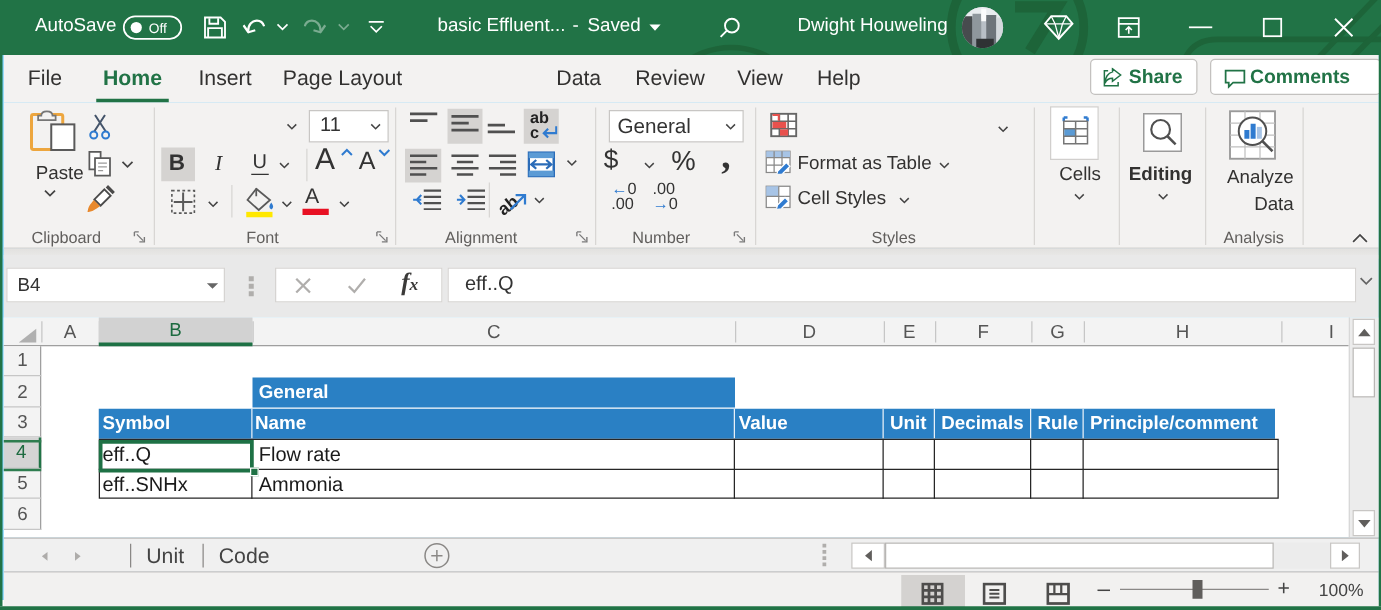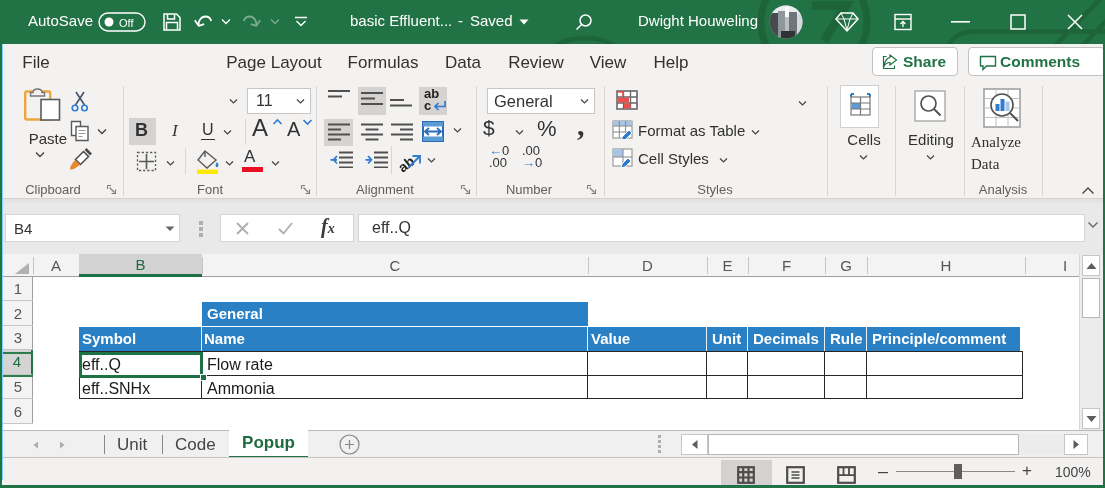--- a/index.html
+++ b/index.html
@@ -125,22 +125,23 @@
       </svg>
     <svg class="abs" style="left:1010px;top:14px" width="16" height="16" viewBox="0 0 16 16">
         <rect x="1" y="1" width="14" height="14" fill="none" stroke="#fff" stroke-width="1.5"></rect>
       </svg>
     <svg class="abs" style="left:1066px;top:13px" width="18" height="18" viewBox="0 0 18 18">
         <path d="M2 2 L16 16 M16 2 L2 16" stroke="#fff" stroke-width="1.5"></path>
       </svg>
   </div>
   <div id="tabrow">
     <div class="rtab" style="left:10px;width:46px;">File</div>
+    <div class="rtab" style="left:71px;width:64px;color:#217346;font-weight:bold;">Home<div style="position:absolute;left:3px;right:3px;bottom:0;height:3px;background:#217346;"></div></div>
+    <div class="rtab" style="left:148px;width:58px;">Insert</div>
     <div class="rtab" style="left:220px;width:102px;">Page Layout</div>
-    <div class="rtab" style="left:340px;width:80px;">Formulas</div>
     <div class="rtab" style="left:432px;width:56px;">Data</div>
     <div class="rtab" style="left:502px;width:62px;">Review</div>
     <div class="rtab" style="left:582px;width:46px;">View</div>
     <div class="rtab" style="left:642px;width:52px;">Help</div>
     <div class="abs" style="left:869px;top:3px;width:86px;height:29px;background:#fff;border:1px solid #c3c1bf;border-radius:4px;">
       <svg class="abs" style="left:9px;top:6px" width="17" height="16" viewBox="0 0 17 16">
         <path d="M8 3.5 L8 1 L14.5 6 L8 11 L8 8.5 C5 8.5 3 10 2 12.5 C2 8 4.5 4.2 8 3.5 Z" fill="none" stroke="#217346" stroke-width="1.2"></path>
         <path d="M4.5 2.5 H1.5 V14.5 H12.5 V11.5" fill="none" stroke="#217346" stroke-width="1.2"></path>
       </svg>
       <div class="abs" style="left:30px;top:5px;font-size:15.5px;color:#217346;font-weight:bold;">Share</div>
@@ -358,36 +359,36 @@
     <svg class="chev" style="left:856px;top:71px" viewBox="0 0 9 9">
         <path d="M1 2.5 l3.5 3.5 l3.5 -3.5" fill="none" stroke="#444" stroke-width="1.2"></path>
       </svg>
     <div class="gsep" style="left:892px;"></div>
 
     <svg class="abs" style="left:911px;top:8px" width="32" height="32" viewBox="0 0 32 32">
       <rect x="1" y="1" width="30" height="30" fill="#fff" stroke="#9a9a9a" stroke-width="1.2"></rect>
       <circle cx="14.5" cy="13.5" r="7.5" fill="none" stroke="#505050" stroke-width="1.7"></circle>
       <path d="M20 19 L26.5 25.5" stroke="#505050" stroke-width="2"></path>
     </svg>
-    <div class="abs" style="left:900px;top:49px;width:56px;text-align:center;font-size:15px;color:#323130;">Editing</div>
+    <div class="abs" style="left:900px;top:49px;width:56px;text-align:left;font-size:15px;color:#323130;font-weight:bold;">Editing</div>
     <svg class="chev" style="left:923px;top:71px" viewBox="0 0 9 9">
         <path d="M1 2.5 l3.5 3.5 l3.5 -3.5" fill="none" stroke="#444" stroke-width="1.2"></path>
       </svg>
     <div class="gsep" style="left:961px;"></div>
 
     <svg class="abs" style="left:979px;top:5px" width="40" height="42" viewBox="0 0 40 42">
       <rect x="2" y="2" width="36" height="38" fill="#fff" stroke="#9a9a9a" stroke-width="1.5"></rect>
       <path d="M2 11.5 H38 M2 21 H38 M2 30.5 H38 M14 2 V40 M26 2 V40" stroke="#c0c0c0" stroke-width="1"></path>
       <circle cx="20" cy="18" r="11" fill="#fff" stroke="#505050" stroke-width="1.6"></circle>
       <rect x="13.5" y="17" width="4" height="7" fill="#2f7bd0"></rect>
       <rect x="18.5" y="12" width="4" height="12" fill="#2f7bd0"></rect>
       <rect x="23.5" y="14.5" width="4" height="9.5" fill="#a7c4e6"></rect>
       <path d="M28 26 L36 34" stroke="#505050" stroke-width="2"></path>
     </svg>
-    <div class="abs" style="left:968px;top:49px;width:64px;text-align:left;font-size:15px;color:#323130;line-height:22px;font-family:Liberation Serif, serif;">Analyze<br>Data</div>
+    <div class="abs" style="left:968px;top:49px;width:64px;text-align:right;font-size:15px;color:#323130;line-height:22px;">Analyze<br>Data</div>
     <div class="glabel" style="left:960px;width:80px;">Analysis</div>
     <div class="gsep" style="left:1039px;"></div>
     <svg class="abs" style="left:1078px;top:104px" width="14" height="9" viewBox="0 0 14 9">
         <path d="M1.5 7.5 L7 2 L12.5 7.5" fill="none" stroke="#444" stroke-width="1.4"></path>
       </svg>
   </div>
   <div id="ribshadow"></div>
   <div id="fbar">
     <div class="abs" style="left:2px;top:10px;width:175px;height:28px;background:#fff;border:1px solid #d6d4d2;"></div>
     <div class="abs" style="left:11px;top:16px;font-size:15px;color:#333;">B4</div>
@@ -491,21 +492,20 @@
     <svg class="abs" style="left:28px;top:9px" width="9" height="10" viewBox="0 0 9 10">
         <path d="M7 1.5 L2.5 5 L7 8.5 Z" fill="#aeacaa"></path>
       </svg>
     <svg class="abs" style="left:55px;top:9px" width="9" height="10" viewBox="0 0 9 10">
         <path d="M2 1.5 L6.5 5 L2 8.5 Z" fill="#aeacaa"></path>
       </svg>
     <div class="abs" style="left:101px;top:4px;width:1px;height:19px;background:#8a8886;"></div>
     <div class="abs" style="left:114px;top:4px;font-size:17px;color:#444;">Unit</div>
     <div class="abs" style="left:159px;top:4px;width:1px;height:19px;background:#8a8886;"></div>
     <div class="abs" style="left:172px;top:4px;font-size:17px;color:#444;">Code</div>
-    <div class="abs" style="left:226px;top:-1px;width:79px;height:28px;background:#fff;border-bottom:2px solid #217346;text-align:center;"><span style="font-size:17px;color:#1d6b40;font-weight:bold;line-height:25px;">Popup</span></div>
     <svg class="abs" style="left:336px;top:3px" width="21" height="21" viewBox="0 0 21 21">
       <circle cx="10.5" cy="10.5" r="9.5" fill="none" stroke="#8a8886" stroke-width="1.2"></circle>
       <path d="M10.5 6 V15 M6 10.5 H15" stroke="#8a8886" stroke-width="1.2"></path>
     </svg>
     <div class="abs" style="left:655px;top:4px;width:3px;height:3px;background:#b0aeac;box-shadow:0 5px 0 #b0aeac,0 10px 0 #b0aeac,0 15px 0 #b0aeac;"></div>
     <div class="abs" style="left:678px;top:3px;width:384px;height:21px;background:#ececec;"></div>
     <div class="abs" style="left:678px;top:3px;width:27px;height:21px;background:#fff;border:1px solid #c8c6c4;"></div>
     <svg class="abs" style="left:687px;top:8px" width="9" height="11" viewBox="0 0 9 11">
         <path d="M7.5 1 L2 5.5 L7.5 10 Z" fill="#605e5c"></path>
       </svg>

